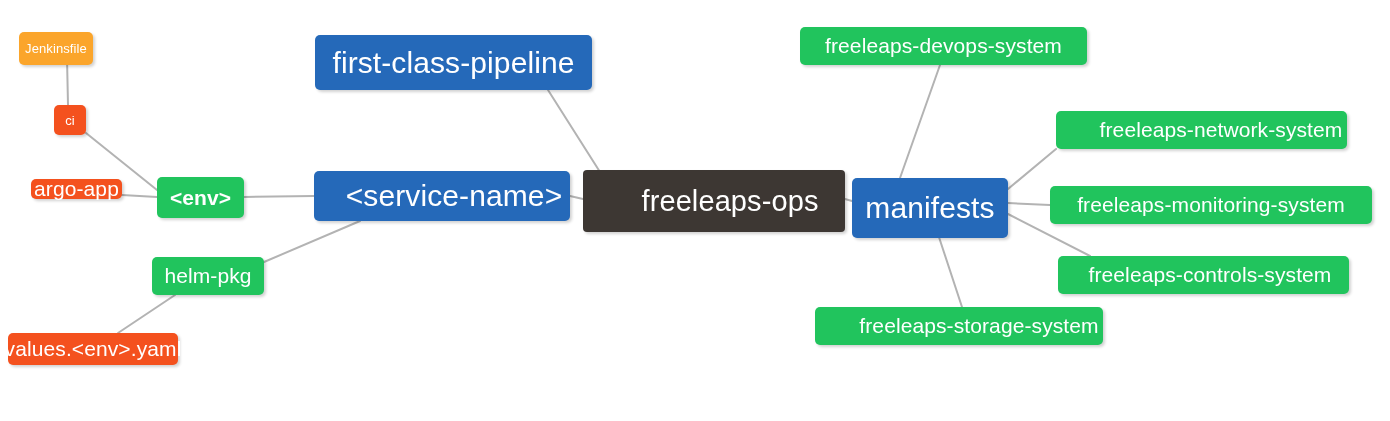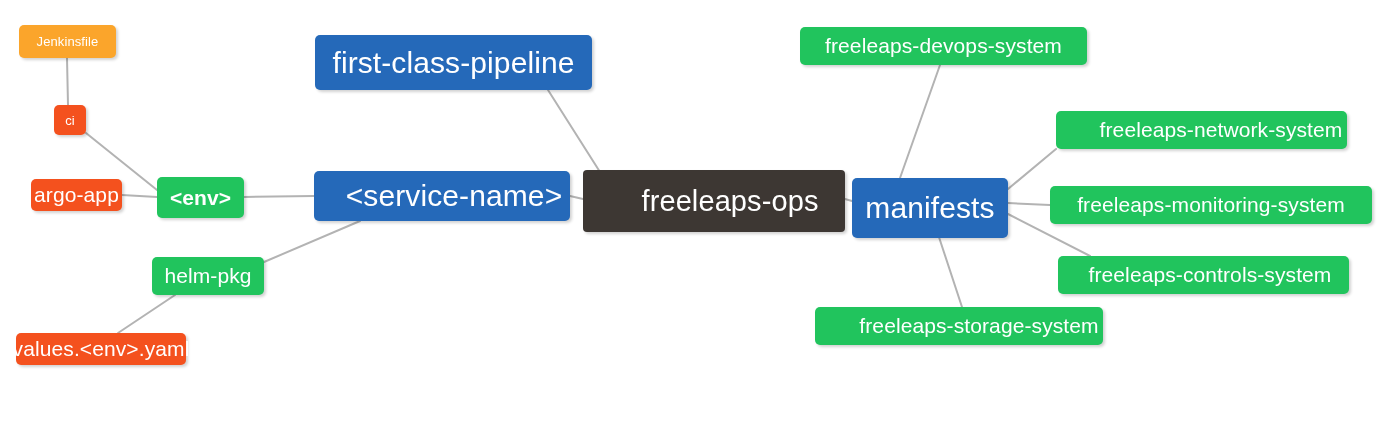--- a/index.html
+++ b/index.html
@@ -68,21 +68,21 @@
       <line x1="1008" y1="214" x2="1090" y2="256" stroke="#b3b3b3" stroke-width="2" stroke-linecap="round"></line>
       <line x1="935" y1="225" x2="962" y2="307" stroke="#b3b3b3" stroke-width="2" stroke-linecap="round"></line>
     </svg>
 <div class="node c-dark lvl-root" style="left: 583px; top: 170px; width: 262px; height: 62px;">freeleaps-ops</div>
     <div class="node c-blue lvl-1" style="left: 314px; top: 171px; width: 256px; height: 50px; padding-left: 24px;">&lt;service-name&gt;</div>
     <div class="node c-blue lvl-1" style="left: 315px; top: 35px; width: 277px; height: 55px;">first-class-pipeline</div>
     <div class="node c-blue lvl-1" style="left: 852px; top: 178px; width: 156px; height: 60px;">manifests</div>
     <div class="node c-green lvl-2" style="left: 157px; top: 177px; width: 87px; height: 41px; font-weight: bold;">&lt;env&gt;</div>
     <div class="node c-green lvl-2" style="left: 152px; top: 257px; width: 112px; height: 38px;">helm-pkg</div>
     <div class="node c-red lvl-4" style="left: 54px; top: 105px; width: 32px; height: 30px;">ci</div>
-    <div class="node c-red lvl-3" style="left: 31px; top: 179px; width: 91px; height: 32px;">argo-app</div>
-    <div class="node c-orange lvl-4" style="left: 19px; top: 25px; width: 97px; height: 33px;">Jenkinsfile</div>
-    <div class="node c-red lvl-3" style="left: 8px; top: 333px; width: 170px; height: 32px; margin-left: 8px;">values.&lt;env&gt;.yaml</div>
+    <div class="node c-red lvl-3" style="left: 31px; top: 179px; width: 91px; height: 20px;">argo-app</div>
+    <div class="node c-orange lvl-4" style="left: 19px; top: 32px; width: 74px; height: 33px;">Jenkinsfile</div>
+    <div class="node c-red lvl-3" style="left: 8px; top: 333px; width: 170px; height: 32px;">values.&lt;env&gt;.yaml</div>
     <div class="node c-green lvl-3" style="left: 800px; top: 27px; width: 287px; height: 38px;">freeleaps-devops-system</div>
     <div class="node c-green lvl-3" style="left: 1056px; top: 111px; width: 291px; height: 38px; padding-left: 39px;">freeleaps-network-system</div>
     <div class="node c-green lvl-3" style="left: 1050px; top: 186px; width: 322px; height: 38px;">freeleaps-monitoring-system</div>
     <div class="node c-green lvl-3" style="left: 1058px; top: 256px; width: 291px; height: 38px; padding-left: 13px;">freeleaps-controls-system</div>
     <div class="node c-green lvl-3" style="left: 815px; top: 307px; width: 288px; height: 38px; padding-left: 40px;">freeleaps-storage-system</div>
   </div>
 
 </body></html>

